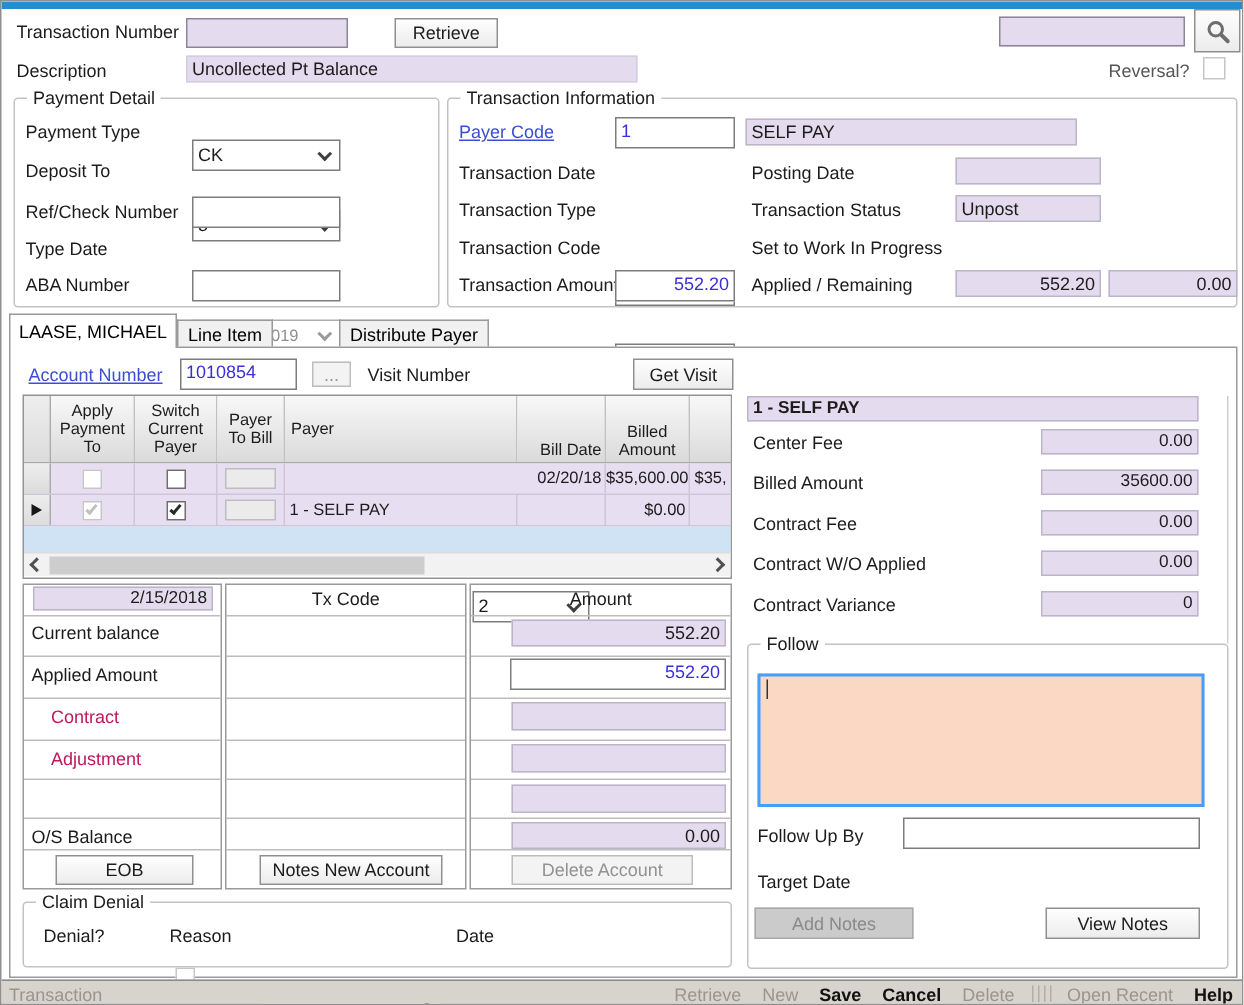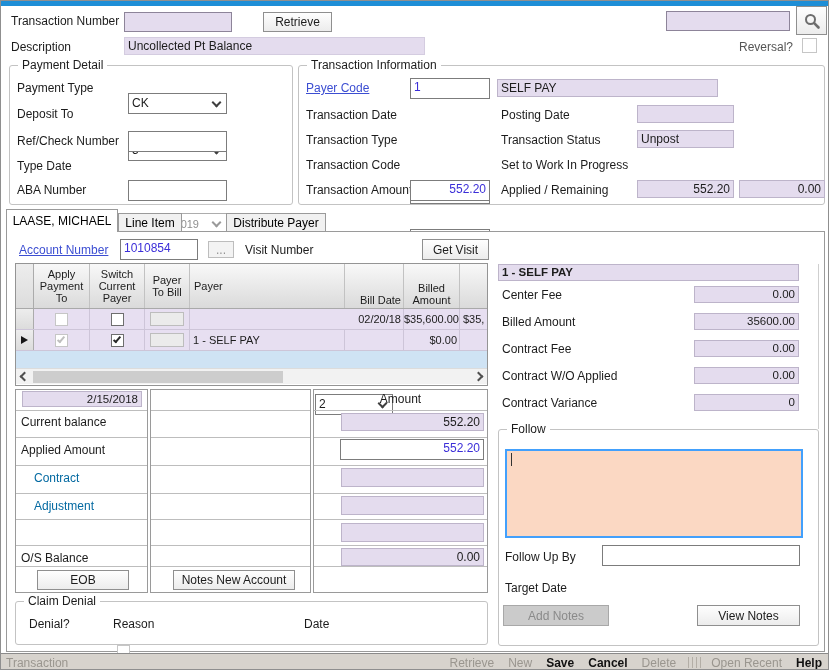--- a/index.html
+++ b/index.html
@@ -1,21 +1,21 @@
 <!DOCTYPE html>
 <html><head>
 <meta charset="utf-8">
 <style>
   html,body{margin:0;padding:0;background:#fff;}
   *{box-sizing:border-box;}
   .win{position:relative;width:829px;height:670px;background:#fff;border:1px solid #8f8f8f;
        font-family:"Liberation Sans",sans-serif;overflow:hidden;}
   .abs{position:absolute;}
   .lbl{font-size:12px;color:#1c1c1c;white-space:nowrap;}
-  .lbl.dis{color:#0369a1;}
+  .lbl.dis{color:#be185d;}
   .lav{background:#e4dcee;border:1px solid #bdb4ca;font-size:12px;color:#1c1c1c;
        padding:1px 3px;overflow:hidden;white-space:nowrap;}
   .input{background:#fff;border:1px solid #7c7c7c;font-size:12px;color:#1c1c1c;padding:1px 3px;overflow:hidden;white-space:nowrap;}
   .blue{color:#3b2ed8;}
   .right{text-align:right;}
   .bold{font-weight:bold;}
   .link{font-size:12px;color:#3c4ed2;text-decoration:underline;white-space:nowrap;cursor:pointer;}
   .combo{position:relative;background:#fff;border:1px solid #7c7c7c;font-size:12px;color:#1c1c1c;
          padding:2px 18px 1px 3px;overflow:hidden;white-space:nowrap;}
   .combo .arr{position:absolute;right:6px;top:50%;width:7px;height:7px;margin-top:-5px;
@@ -225,20 +225,21 @@
     <div class="rowline" style="top:20px;"></div>
       <div class="rowline" style="top:47px;"></div>
     <div class="rowline" style="top:75px;"></div>
       <div class="rowline" style="top:103px;"></div>
     <div class="rowline" style="top:129px;"></div>
       <div class="rowline" style="top:155px;"></div>
     <div class="rowline" style="top:176px;"></div>
   </div>
 
   <div class="abs lav right" style="left:21px;top:390px;width:120px;height:16px;font-size:11.5px;z-index:3;">2/15/2018</div>
+  <span class="abs lbl" style="left:149px;top:391px;width:161px;text-align:center;z-index:3;">Tx Code</span>
   <span class="abs lbl" style="left:312px;top:391px;width:175px;text-align:center;z-index:3;">Amount</span>
 
   <span class="abs lbl" style="left:20px;top:414px;z-index:3;">Current balance</span>
   <div class="abs lav right" style="left:340px;top:412px;width:143px;height:18px;z-index:3;">552.20</div>
 
   <span class="abs lbl" style="left:20px;top:442px;z-index:3;">Applied Amount</span>
   <div class="abs input blue right" style="left:339px;top:438px;width:144px;height:21px;z-index:3;">552.20</div>
 
   <span class="abs lbl dis" style="left:33px;top:470px;z-index:3;">Contract</span>
   <div class="abs cb light" style="left:116px;top:468px;width:13px;height:13px;z-index:3;"></div>
@@ -251,20 +252,21 @@
 
   <div class="abs lav" style="left:340px;top:495px;width:143px;height:19px;z-index:3;"></div>
 
   <div class="abs lav" style="left:340px;top:522px;width:143px;height:19px;z-index:3;"></div>
 
   <span class="abs lbl" style="left:20px;top:550px;z-index:3;">O/S Balance</span>
   <div class="abs lav right" style="left:340px;top:547px;width:143px;height:18px;z-index:3;">0.00</div>
 
   <div class="abs btn" style="left:36px;top:569px;width:92px;height:20px;z-index:3;">EOB</div>
   <div class="abs btn" style="left:172px;top:569px;width:122px;height:20px;z-index:3;">Notes New Account</div>
+  <div class="abs btn dis" style="left:340px;top:569px;width:121px;height:20px;z-index:3;">Delete Account</div>
 
   <div class="grp" style="left:14px;top:600px;width:473px;height:44px;z-index:2;">
     <span class="cap">Claim Denial</span>
   </div>
   <span class="abs lbl" style="left:28px;top:616px;z-index:3;">Denial?</span>
 
   <span class="abs lbl" style="left:112px;top:616px;z-index:3;">Reason</span>
 
   <span class="abs lbl bold" style="left:303px;top:616px;z-index:3;font-weight:normal;">Date</span>
 

